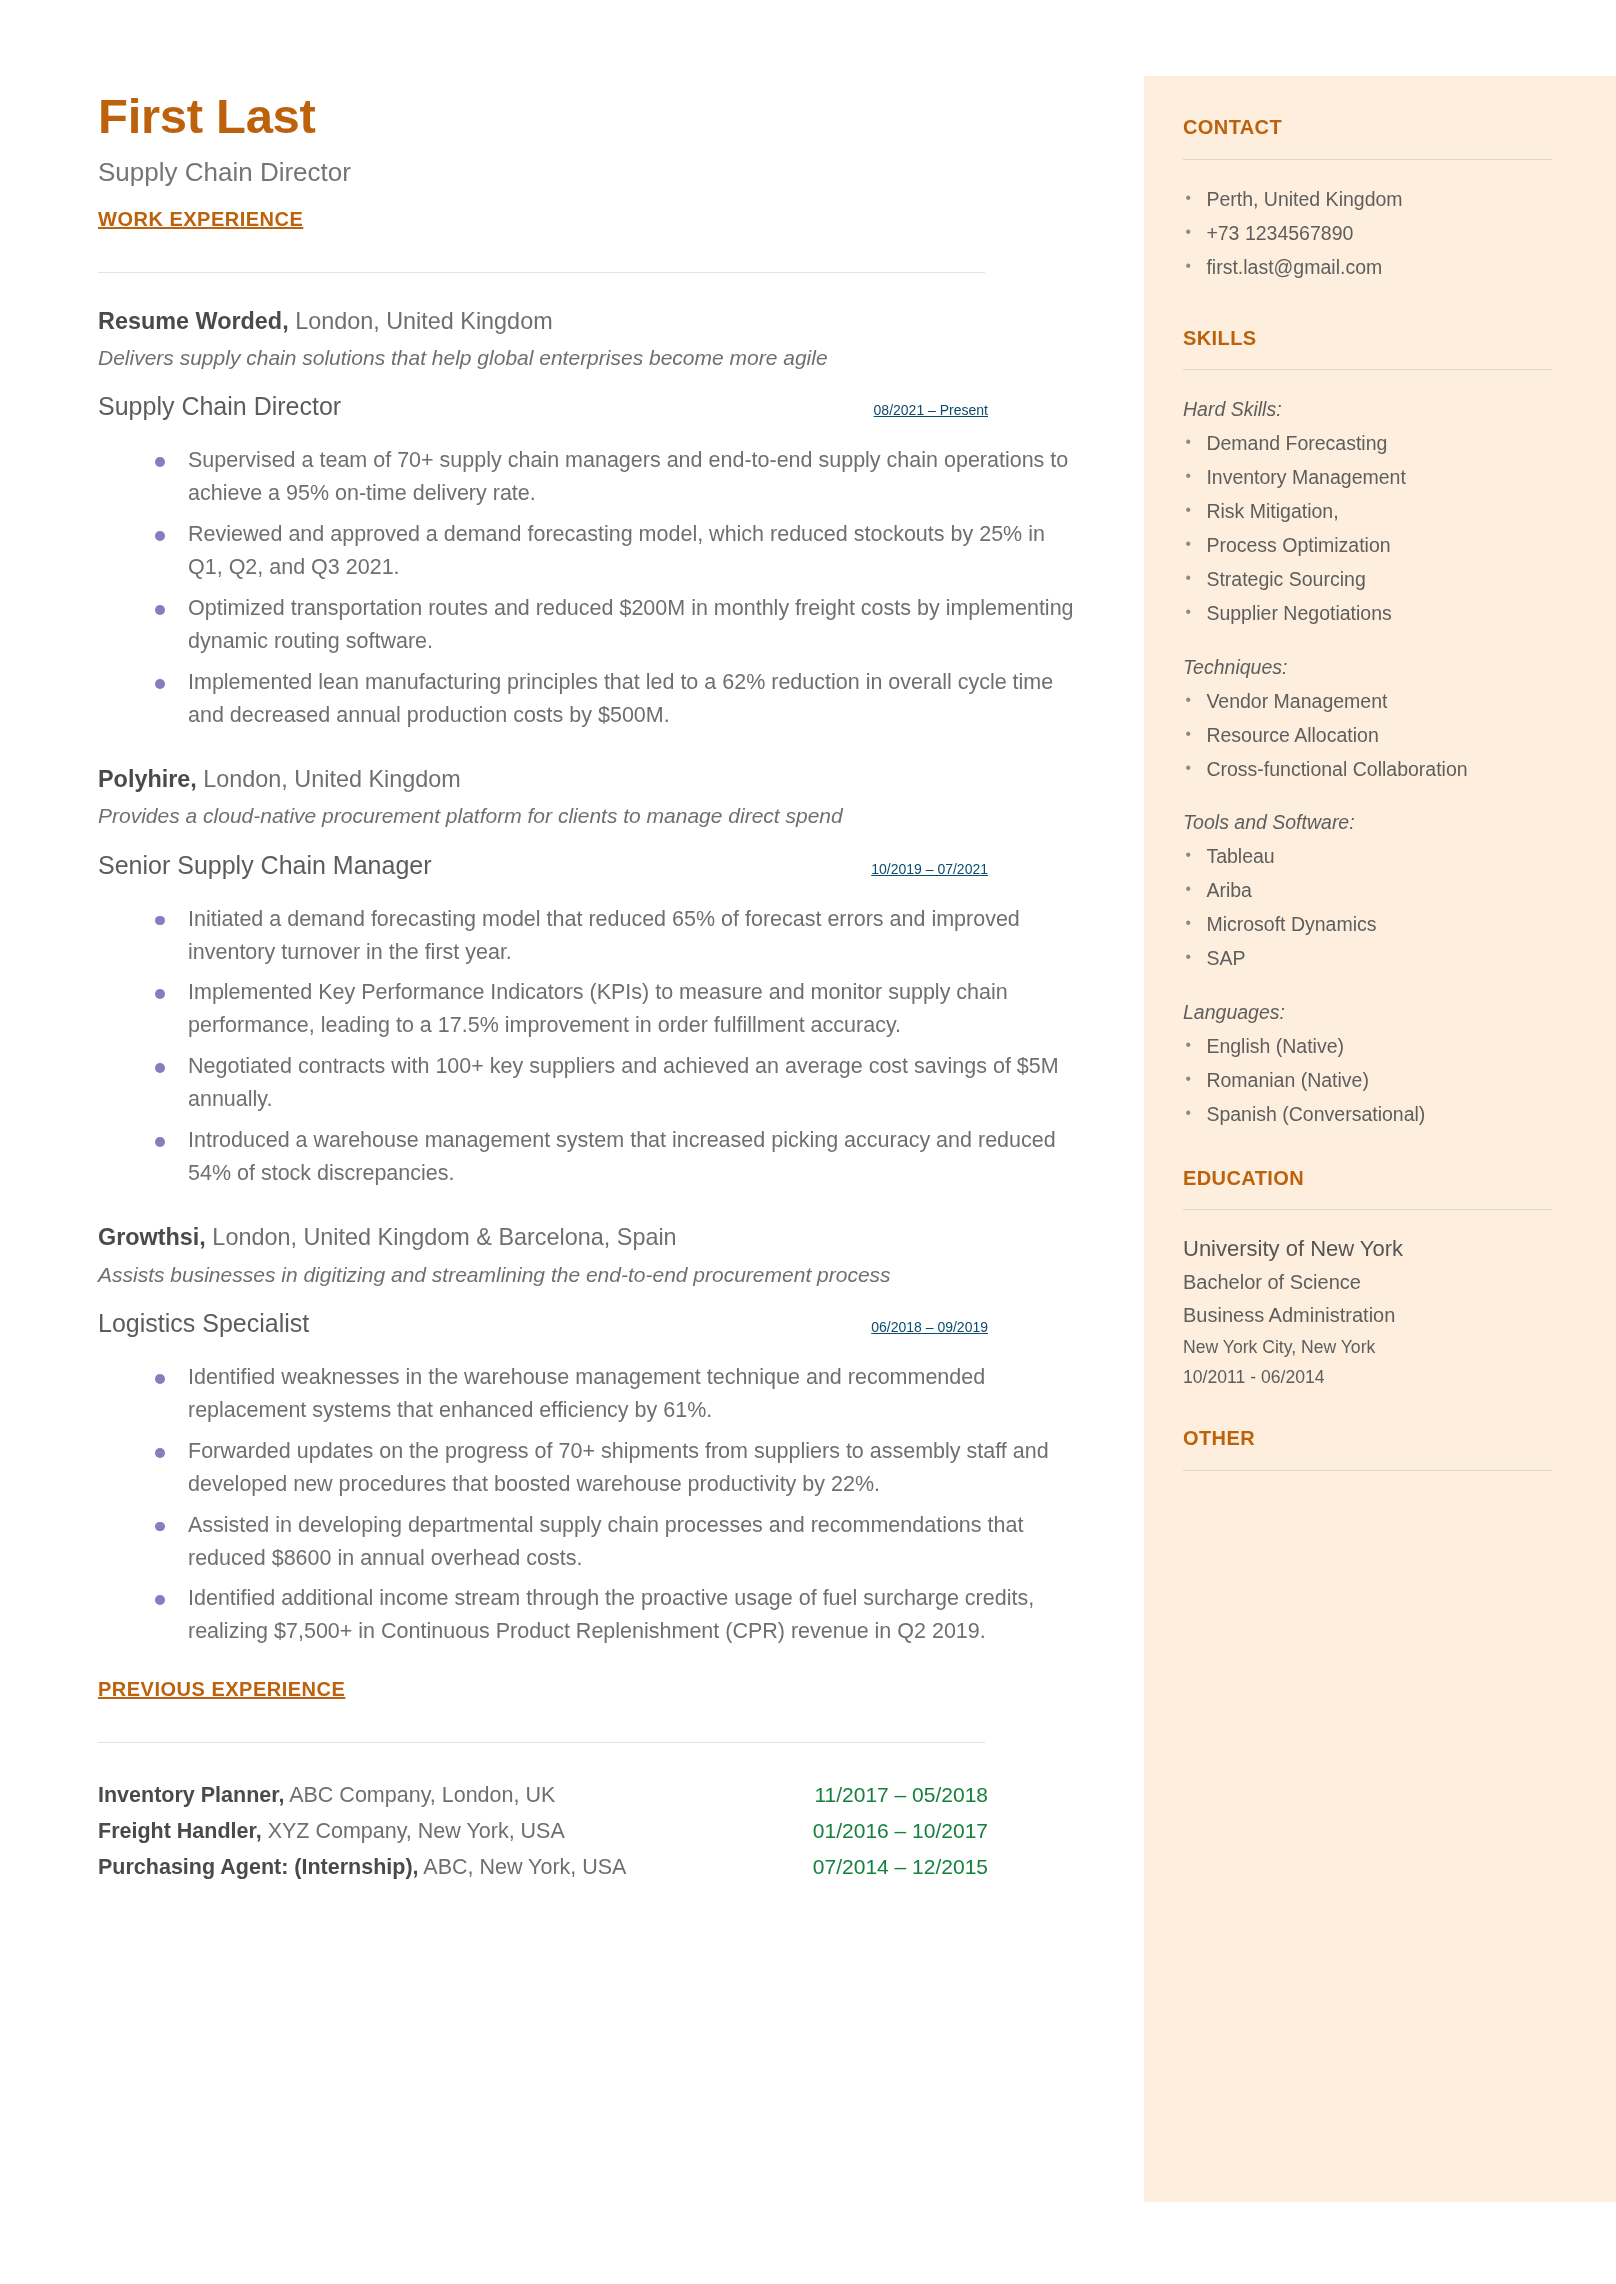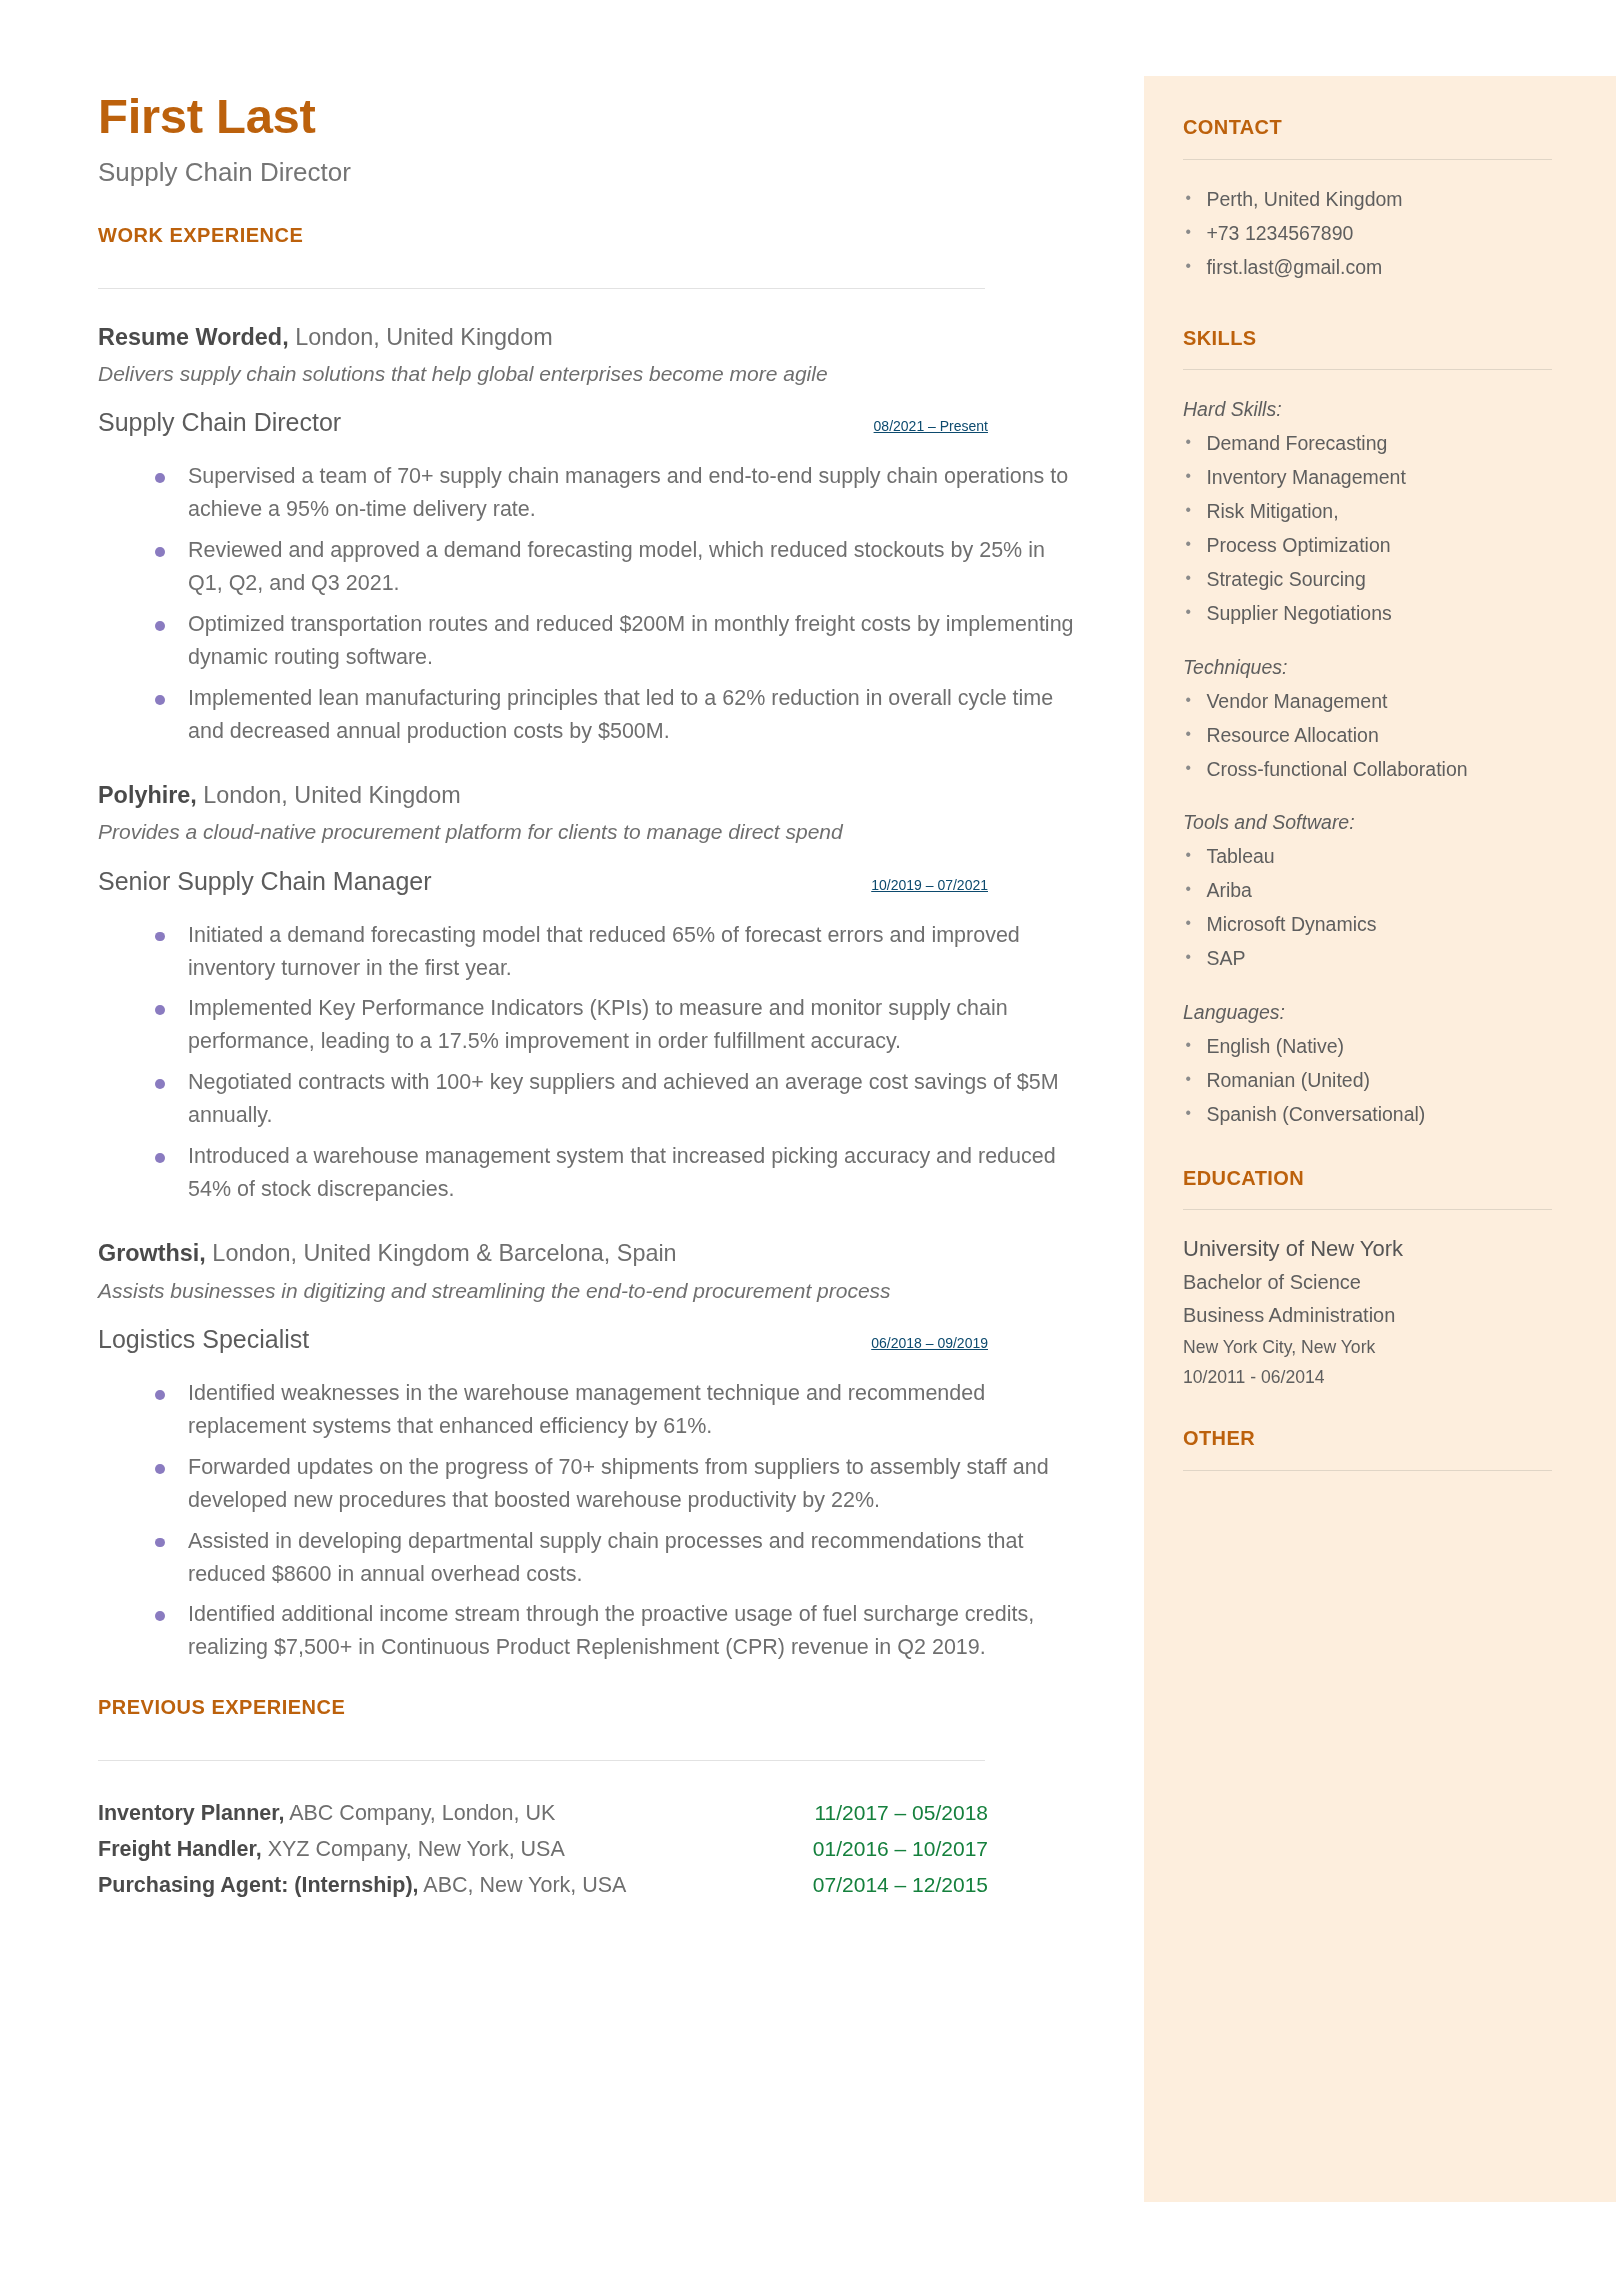--- a/index.html
+++ b/index.html
@@ -106,21 +106,22 @@
     font-weight: 300;
     line-height: 40px;
     margin-top: 6.5px;
   }
 
   .sect-head {
     color: #bc610c;
     font-size: 20px;
     font-weight: bold;
     letter-spacing: 0.5px;
-    margin-top: 32px;
+    margin-top: 16px;
+    text-decoration: underline;
   }
   .sect-rule {
     border-bottom: 1.3px solid #e2e2e2;
     width: 887px;
     margin-top: 41px;
     margin-bottom: 31px;
   }
 
   .company {
     font-size: 23.4px;
@@ -250,21 +251,21 @@
       <ul class="side-list">
         <li>Tableau</li>
         <li>Ariba</li>
         <li>Microsoft Dynamics</li>
         <li>SAP</li>
       </ul>
 
       <div class="sub-label">Languages:</div>
       <ul class="side-list">
         <li>English (Native)</li>
-        <li>Romanian (United)</li>
+        <li>Romanian (Native)</li>
         <li>Spanish (Conversational)</li>
       </ul>
     </div>
 
     <div class="block-gap-skills"></div>
 
     <div>
       <div class="side-head">EDUCATION</div>
       <div class="side-rule"></div>
       <div class="edu-line edu-school">University of New York</div>

